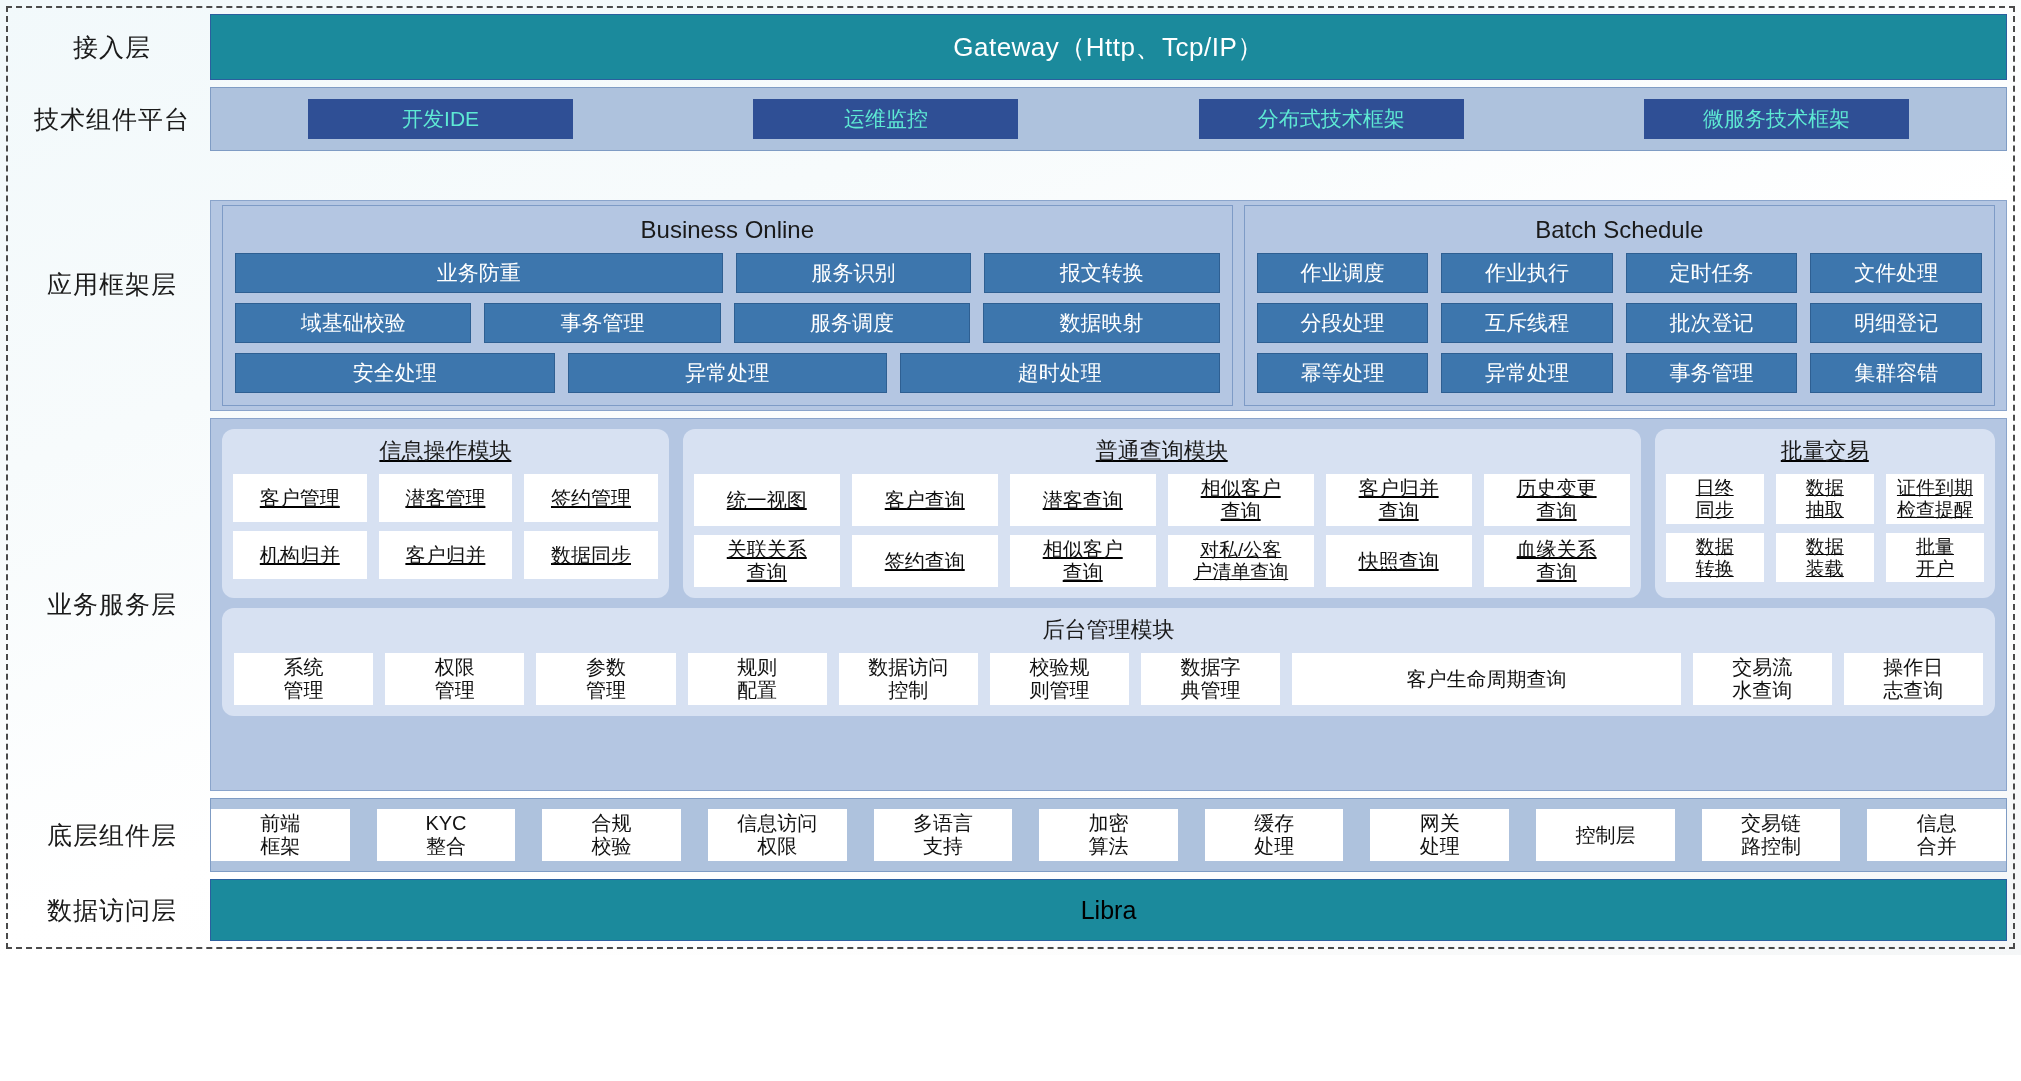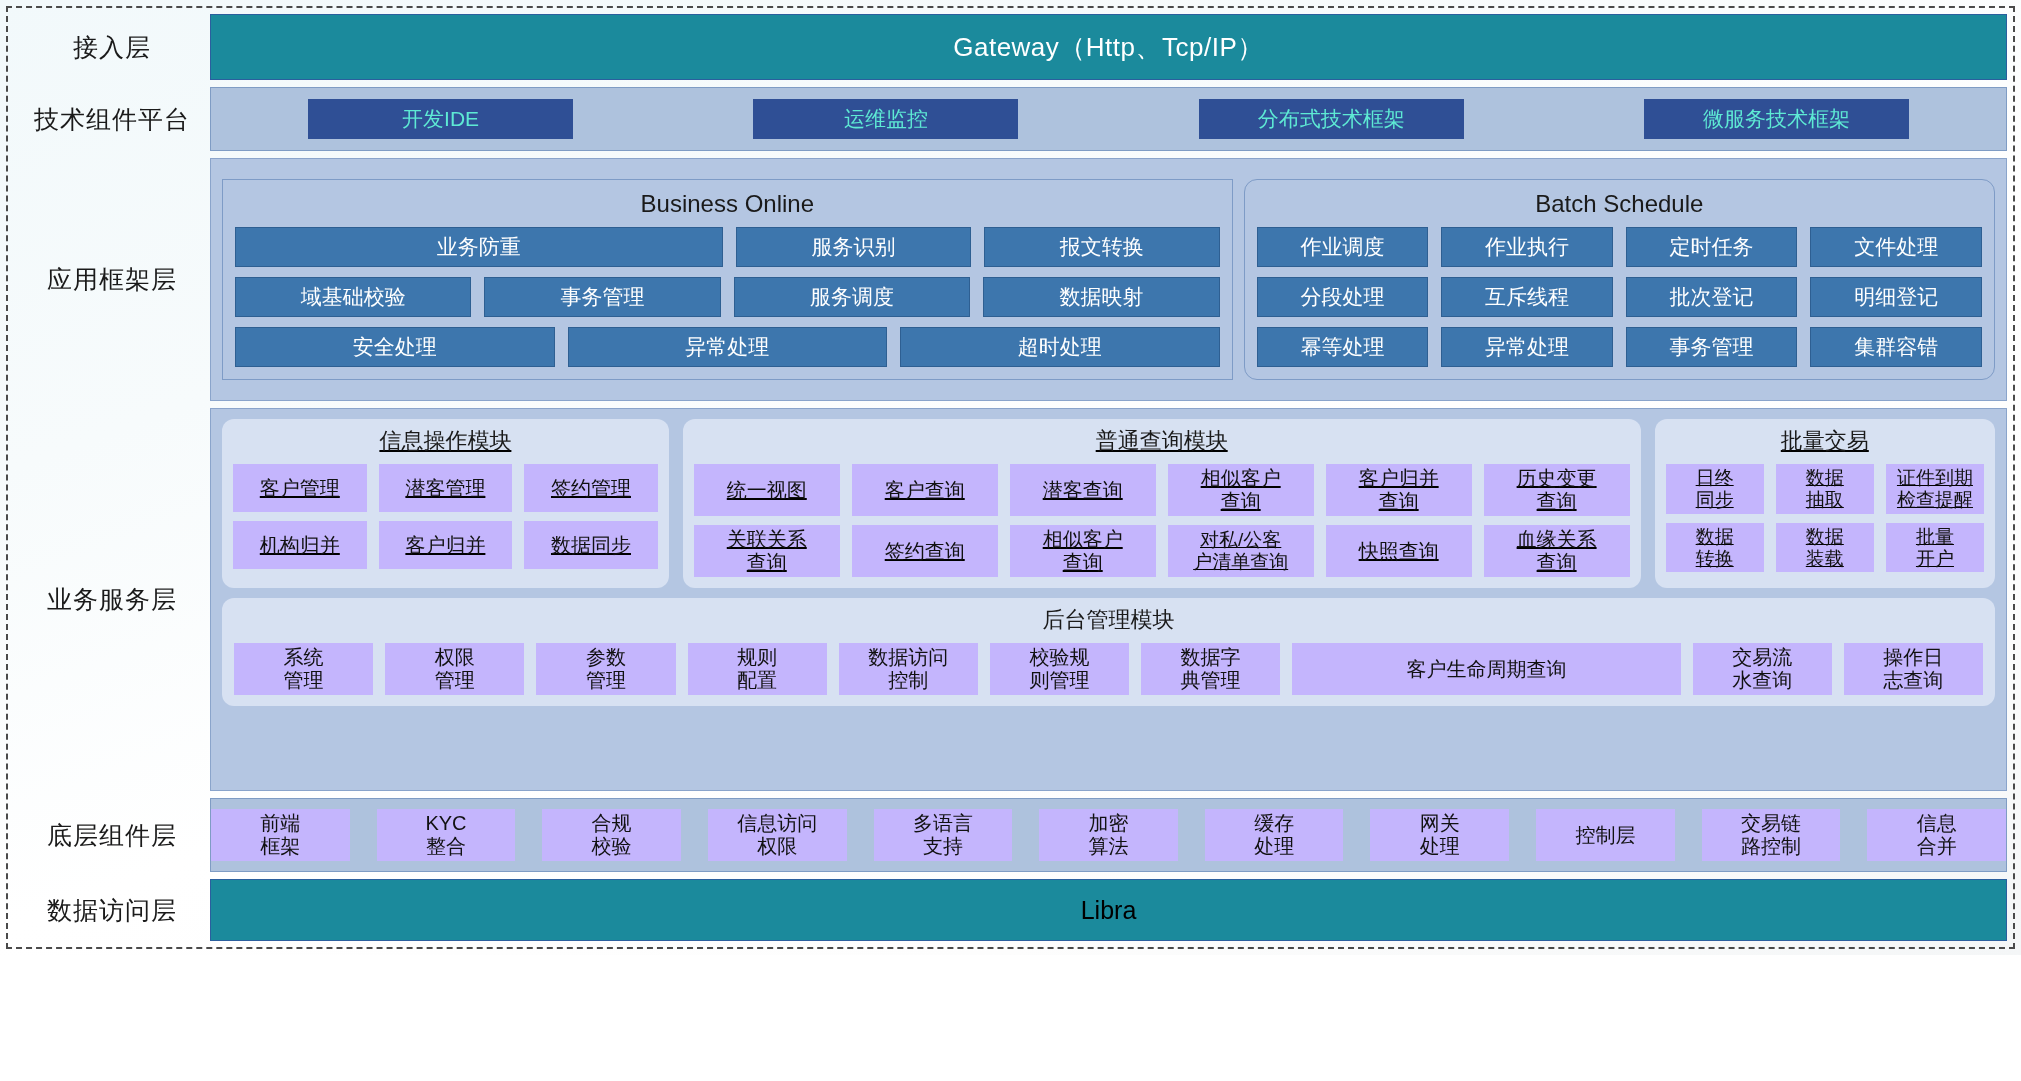--- a/index.html
+++ b/index.html
@@ -53,30 +53,30 @@
     flex:1;height:40px;background:#2f4f95;
     display:flex;align-items:center;justify-content:center;
     color:#5eead4;font-size:21px;
     max-width:265px;margin:0 auto;
   }
   .tech-slot{flex:1;display:flex;justify-content:center;}
 
   
   .appfw-band{
     width:100%;background:#b4c6e2;border:1px solid #8aa4cb;
-    padding:20px 11px;box-sizing:border-box;
-    display:flex;gap:11px;
+    padding:4px 11px;box-sizing:border-box;
+    display:flex;gap:11px;margin-top:42px;
   }
   .appfw-group{
     border:1px solid #7e9bc6;background:#b4c6e2;
     padding:6px 12px 12px 12px;box-sizing:border-box;
     display:flex;flex-direction:column;
   }
   .appfw-group.online{width:57%;}
-  .appfw-group.batch{flex:1;border-radius:13px;}
+  .appfw-group.batch{flex:1;}
   .group-title{
     text-align:center;font-size:24px;color:#1a1a1a;
     margin:4px 0 9px 0;
   }
   .fw-row{display:flex;gap:13px;margin-bottom:10px;}
   .fw-row:last-child{margin-bottom:0;}
   .fw-box{
     background:#3d76ad;border:1px solid #2e5f92;
     height:40px;display:flex;align-items:center;justify-content:center;
     color:#ffffff;font-size:21px;box-sizing:border-box;flex:1;
@@ -97,21 +97,21 @@
   }
   .mod.info{width:25.2%;}
   .mod.query{flex:1;}
   .mod.batchtx{width:19.2%;}
   .mod-title{
     text-align:center;font-size:22px;color:#1a1a1a;margin:3px 0 8px 0;
   }
   .mod-row{display:flex;gap:12px;margin-bottom:9px;}
   .mod-row:last-child{margin-bottom:0;}
   .cell{
-    background:#c4b5fd;flex:1;
+    background:#ffffff;flex:1;
     min-height:48px;
     display:flex;align-items:center;justify-content:center;
     text-align:center;font-size:20px;color:#111111;line-height:1.15;
     padding:3px 4px;box-sizing:border-box;
     white-space:pre-line;
   }
   .cell.sm{font-size:19px;}
   .mod.batchtx .cell{font-size:19px;}
   .admin{
     background:#d7e1f2;border-radius:12px;

